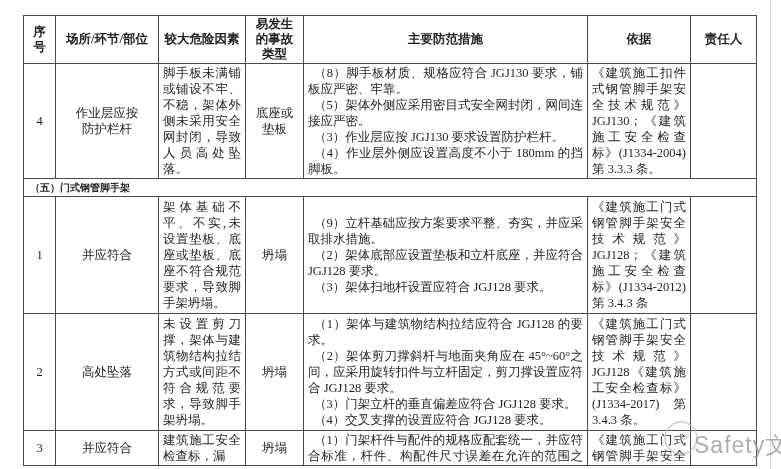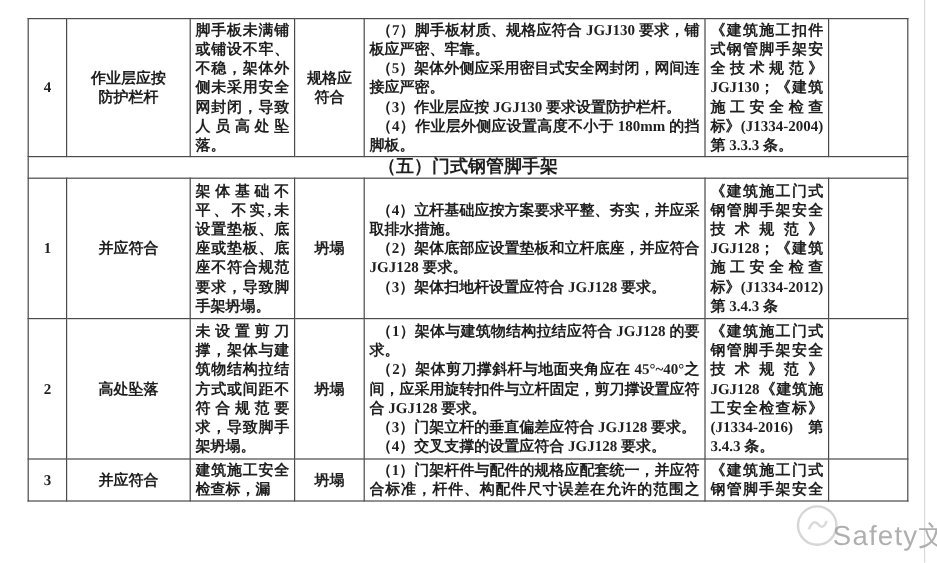--- a/index.html
+++ b/index.html
@@ -16,31 +16,31 @@
   table.safety-table{
     position:absolute;left:23px;top:15px;width:733px;
     border-collapse:collapse;table-layout:fixed;
   }
   .safety-table td,.safety-table th{
     border:1px solid #4a4a4a;
     padding:1px 4px;
     font-size:12.5px;line-height:16px;
     vertical-align:middle;
     overflow:hidden;
-    font-weight:bold;
+    font-weight:normal;
   }
   .safety-table th{font-weight:bold;text-align:center;line-height:15px;}
   .c-center{text-align:center;}
   .c-justify{text-align:justify;text-justify:inter-ideograph;}
   .prewrap{white-space:pre-line;}
   .measures p{margin:0;text-indent:6px;text-align:justify;}
   .basis{text-align:justify;}
   .section-row td{
-    font-weight:bold;text-align:center;padding:1px 6px;
-    font-size:15px;line-height:14px;font-family:Liberation Mono, monospace;
+    font-weight:bold;text-align:left;padding:1px 6px;
+    font-size:10px;line-height:14px;
   }
   .clip{max-height:32px;overflow:hidden;}
   .watermark{
     position:absolute;left:662px;top:419px;z-index:5;
     display:flex;align-items:flex-end;
     pointer-events:none;
   }
   .watermark .wm-logo{flex:0 0 auto;opacity:0.55;}
   .watermark .wm-text{
     margin-left:-6px;
@@ -59,67 +59,76 @@
     <col style="width:32px">
       <col style="width:103px">
       <col style="width:87px">
     <col style="width:58px">
       <col style="width:284px">
       <col style="width:103px">
     <col style="width:66px">
   </colgroup>
 
   <tbody>
+      <tr style="height:42px">
+    <th>序号</th>
+    <th>场所/环节/部位</th>
+    <th>较大危险因素</th>
+    <th>易发生的事故类型</th>
+    <th>主要防范措施</th>
+    <th>依据</th>
+    <th>责任人</th>
+  </tr>
 
   <tr style="height:111px">
     <td class="c-center">4</td>
     <td class="c-center prewrap">作业层应按
 防护栏杆</td>
     <td class="c-justify">脚手板未满铺或铺设不牢、不稳，架体外侧未采用安全网封闭，导致人员高处坠落。</td>
-    <td class="c-center">规格应符合</td>
+    <td class="c-center">底座或垫板</td>
     <td class="measures">
-      <p>（7）脚手板材质、规格应符合 JGJ130 要求，铺板应严密、牢靠。</p>
+      <p>（8）脚手板材质、规格应符合 JGJ130 要求，铺板应严密、牢靠。</p>
       <p>（5）架体外侧应采用密目式安全网封闭，网间连接应严密。</p>
       <p>（3）作业层应按 JGJ130 要求设置防护栏杆。</p>
       <p>（4）作业层外侧应设置高度不小于 180mm 的挡脚板。</p>
     </td>
     <td class="basis">《建筑施工扣件式钢管脚手架安全技术规范》JGJ130；《建筑施工安全检查标》(J1334-2004) 第 3.3.3 条。</td>
     <td></td>
   </tr>
 
   <tr class="section-row" style="height:18px">
     <td colspan="7">（五）门式钢管脚手架</td>
   </tr>
 
   <tr style="height:117px">
     <td class="c-center">1</td>
     <td class="c-center">并应符合</td>
     <td class="c-justify">架体基础不平、不实,未设置垫板、底座或垫板、底座不符合规范要求，导致脚手架坍塌。</td>
     <td class="c-center">坍塌</td>
     <td class="measures">
-      <p>（4）立杆基础应按方案要求平整、夯实，并应采取排水措施。</p>
+      <p>（9）立杆基础应按方案要求平整、夯实，并应采取排水措施。</p>
       <p>（2）架体底部应设置垫板和立杆底座，并应符合 JGJ128 要求。</p>
       <p>（3）架体扫地杆设置应符合 JGJ128 要求。</p>
     </td>
     <td class="basis">《建筑施工门式钢管脚手架安全技术规范》JGJ128；《建筑施工安全检查标》(J1334-2012) 第 3.4.3 条</td>
     <td></td>
   </tr>
 
   <tr style="height:117px">
     <td class="c-center">2</td>
     <td class="c-center">高处坠落</td>
     <td class="c-justify">未设置剪刀撑，架体与建筑物结构拉结方式或间距不符合规范要求，导致脚手架坍塌。</td>
     <td class="c-center">坍塌</td>
     <td class="measures">
       <p>（1）架体与建筑物结构拉结应符合 JGJ128 的要求。</p>
-      <p>（2）架体剪刀撑斜杆与地面夹角应在 45°~40°之间，应采用旋转扣件与立杆固定，剪刀撑设置应符合 JGJ128 要求。</p>
+      <p>（2）架体剪刀撑斜杆与地面夹角应在 45°~60°之间，应采用旋转扣件与立杆固定，剪刀撑设置应符合 JGJ128 要求。</p>
       <p>（3）门架立杆的垂直偏差应符合 JGJ128 要求。</p>
       <p>（4）交叉支撑的设置应符合 JGJ128 要求。</p>
     </td>
-    <td class="basis">《建筑施工门式钢管脚手架安全技术规范》JGJ128《建筑施工安全检查标》(J1334-2016) 第 3.4.3 条。</td>
+    <td class="basis">《建筑施工门式钢管脚手架安全技术规范》JGJ128《建筑施工安全检查标》(J1334-2017) 第 3.4.3 条。</td>
     <td></td>
   </tr>
 
   <tr style="height:34px">
     <td class="c-center">
           <div class="clip">3</div>
         </td>
     <td class="c-center">
           <div class="clip">并应符合</div>
         </td>

